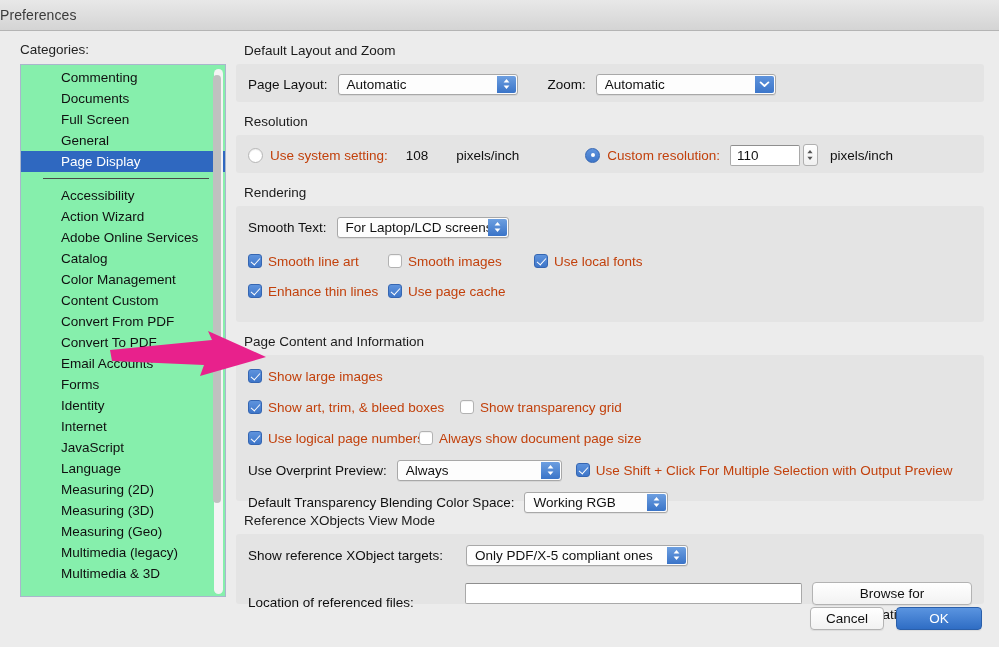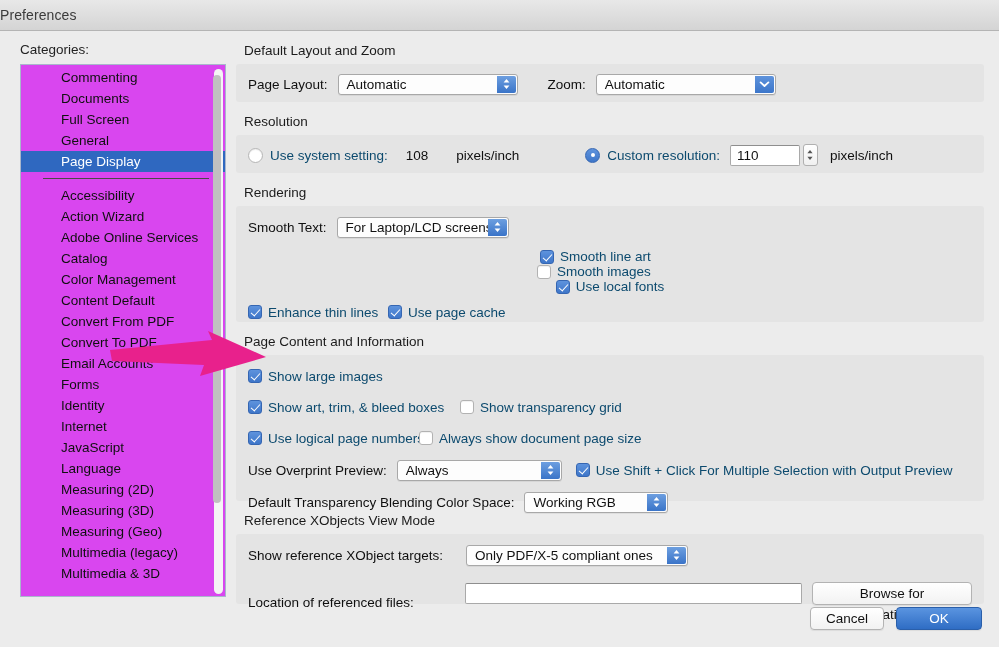--- a/index.html
+++ b/index.html
@@ -55,21 +55,21 @@
   .categories-label {
     font-size: 13.5px;
     color: #222;
     margin-bottom: 6px;
     line-height: 16px;
   }
   .cat-listbox {
     position: relative;
     width: 206px;
     height: 533px;
-    background: #d946ef;
+    background: #86efac;
     border: 1px solid #a9b6cc;
     box-sizing: border-box;
     overflow: hidden;
     padding-left: 46px;
   }
   .cat-list {
     position: absolute;
     left: 0; top: 0;
     width: 206px;
     padding-top: 2px;
@@ -253,21 +253,21 @@
     left: 4px;
     top: 1px;
     width: 4px;
     height: 8px;
     border: solid #fff;
     border-width: 0 1.8px 1.8px 0;
     transform: rotate(42deg);
   }
   .cb-label {
     font-size: 13.5px;
-    color: #0c4a6e;
+    color: #c2410c;
   }
 
   
   .rb-wrap {
     display: inline-flex;
     align-items: center;
     white-space: nowrap;
   }
   .rbox {
     width: 15px;
@@ -361,21 +361,21 @@
         <div class="cat-item">General</div>
         <div class="cat-item selected">Page Display</div>
 
         <div class="cat-sep"></div>
 
         <div class="cat-item">Accessibility</div>
         <div class="cat-item">Action Wizard</div>
         <div class="cat-item">Adobe Online Services</div>
         <div class="cat-item">Catalog</div>
         <div class="cat-item">Color Management</div>
-        <div class="cat-item">Content Default</div>
+        <div class="cat-item">Content Custom</div>
         <div class="cat-item">Convert From PDF</div>
         <div class="cat-item">Convert To PDF</div>
         <div class="cat-item">Email Accounts</div>
         <div class="cat-item">Forms</div>
         <div class="cat-item">Identity</div>
         <div class="cat-item">Internet</div>
         <div class="cat-item">JavaScript</div>
         <div class="cat-item">Language</div>
         <div class="cat-item">Measuring (2D)</div>
         <div class="cat-item">Measuring (3D)</div>
@@ -451,21 +451,21 @@
           <span class="popup-text">For Laptop/LCD screens</span>
           <span class="arrows">
             <svg width="9" height="14" viewBox="0 0 9 14" aria-hidden="true">
               <path d="M4.5 2 L7.4 5.6 L1.6 5.6 Z" fill="#ffffff"></path>
               <path d="M4.5 12 L1.6 8.4 L7.4 8.4 Z" fill="#ffffff"></path>
             </svg>
           </span>
         </span>
       </div>
 
-      <div class="row" style="margin-top:10px;flex-direction:column;">
+      <div class="row" style="margin-top:10px;">
         <span class="cb-wrap" style="width:140px;">
           <span class="cbox on"></span>
           <span class="cb-label">Smooth line art</span>
         </span>
         <span class="cb-wrap" style="width:146px;">
           <span class="cbox off"></span>
           <span class="cb-label">Smooth images</span>
         </span>
         <span class="cb-wrap">
           <span class="cbox on"></span>

